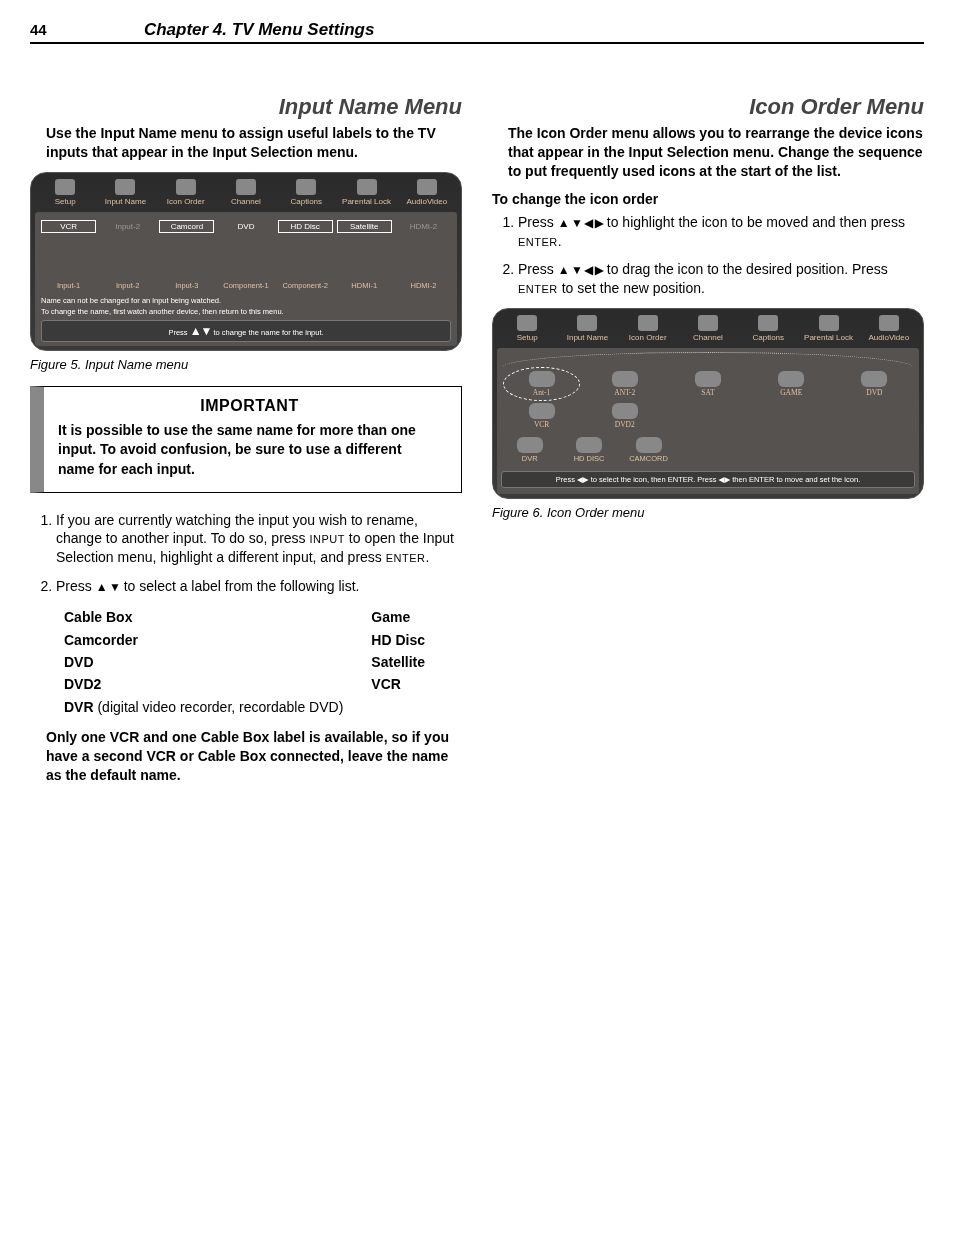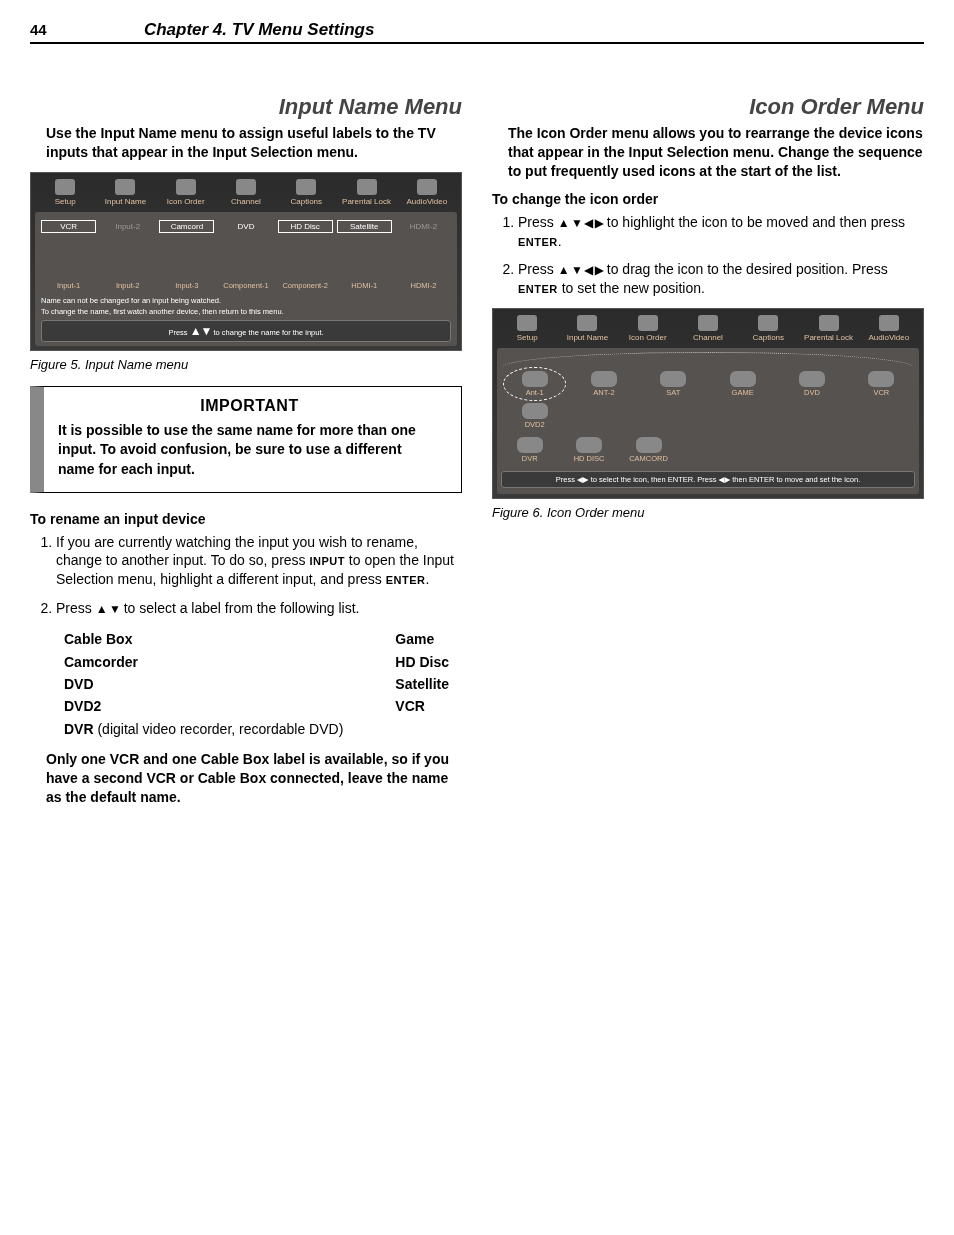--- a/index.html
+++ b/index.html
@@ -27,31 +27,31 @@
     font-size: 22px;
     color: #444;
     margin: 0 0 4px 0;
     text-align: right;
   }
   p { margin: 0 0 10px 16px; line-height: 1.35; font-weight: bold; }
   .figure-caption { font-style: italic; font-size: 13px; margin: 6px 0 14px 0; }
   .subhead { font-weight: bold; margin: 10px 0 6px 0; }
   ol.steps { margin: 0 0 10px 0; padding-left: 26px; }
   ol.steps li { margin-bottom: 10px; line-height: 1.35; }
-  .kbd { font-family: Arial, sans-serif; font-weight: bold; font-size: 11px; letter-spacing: 0.5px; margin-top: 24px; }
+  .kbd { font-family: Arial, sans-serif; font-weight: normal; font-size: 11px; letter-spacing: 0.5px; margin-top: 24px; }
   .arrows { font-size: 12px; letter-spacing: -1px; }
-  .label-list { display:flex; gap:52px; margin: 2px 0 10px 34px; }
+  .label-list { display:flex; gap:28px; margin: 2px 0 10px 34px; }
   .label-list .colA, .label-list .colB { line-height:1.6; font-weight:bold; }
   .label-list .wrap { font-weight: normal; }
 
   
   .osd {
     background: linear-gradient(#2b2b2b,#3a3a3a);
     border: 1px solid #555;
-    border-radius: 0;
+    border-radius: 16px;
     color: #e6c8b0;
     font-size: 9px;
     padding: 4px;
     box-sizing:border-box;
   }
   .osd-tabs { display:flex; }
   .osd-tab { flex:1; text-align:center; padding: 2px 0; }
   .osd-tab .ic {
     width: 20px; height: 16px; margin: 0 auto 2px auto;
     background: #888; border-radius: 3px;
@@ -196,21 +196,20 @@
         </div>
       </div>
     </div>
     <div class="figure-caption">Figure 5.  Input Name menu</div>
 
     <div class="important">
       <div class="title">IMPORTANT</div>
       <div class="body">It is possible to use the same name for more than one input. To avoid confusion, be sure to use a different name for each input.</div>
     </div>
 
-    <div class="subhead">To rename an input device</div>
     <ol class="steps">
       <li>
         <span>If you are currently watching the input you wish to rename, change to another input.  To do so, press </span><span class="kbd">INPUT</span><span> to open the Input Selection menu, highlight a different input, and press </span><span class="kbd">ENTER</span><span>.</span>
       </li>
       <li>
         <span>Press  </span><span class="arrows">▲ ▼</span><span>  to select a label from the following list.</span>
       </li>
     </ol>
 
     <div class="label-list">
@@ -272,21 +271,21 @@
             <div class="ic"></div>
             <div class="lbl">Parental Lock</div>
           </div>
           <div class="osd-tab">
             <div class="ic"></div>
             <div class="lbl">AudioVideo</div>
           </div>
         </div>
       <div class="osd-body" style="padding:6px 4px;">
         <div class="osd-arc"></div>
-        <div class="osd-icons" id="iconrow1" style="grid-template-columns: repeat(6,1fr);">
+        <div class="osd-icons" id="iconrow1" style="grid-template-columns: repeat(5,1fr); font-family: Liberation Serif, serif;">
             <div class="osd-ico hl">
               <div class="gly"></div>
               <div class="lbl">Ant-1</div>
             </div>
             <div class="osd-ico">
               <div class="gly"></div>
               <div class="lbl">ANT-2</div>
             </div>
             <div class="osd-ico">
               <div class="gly"></div>

